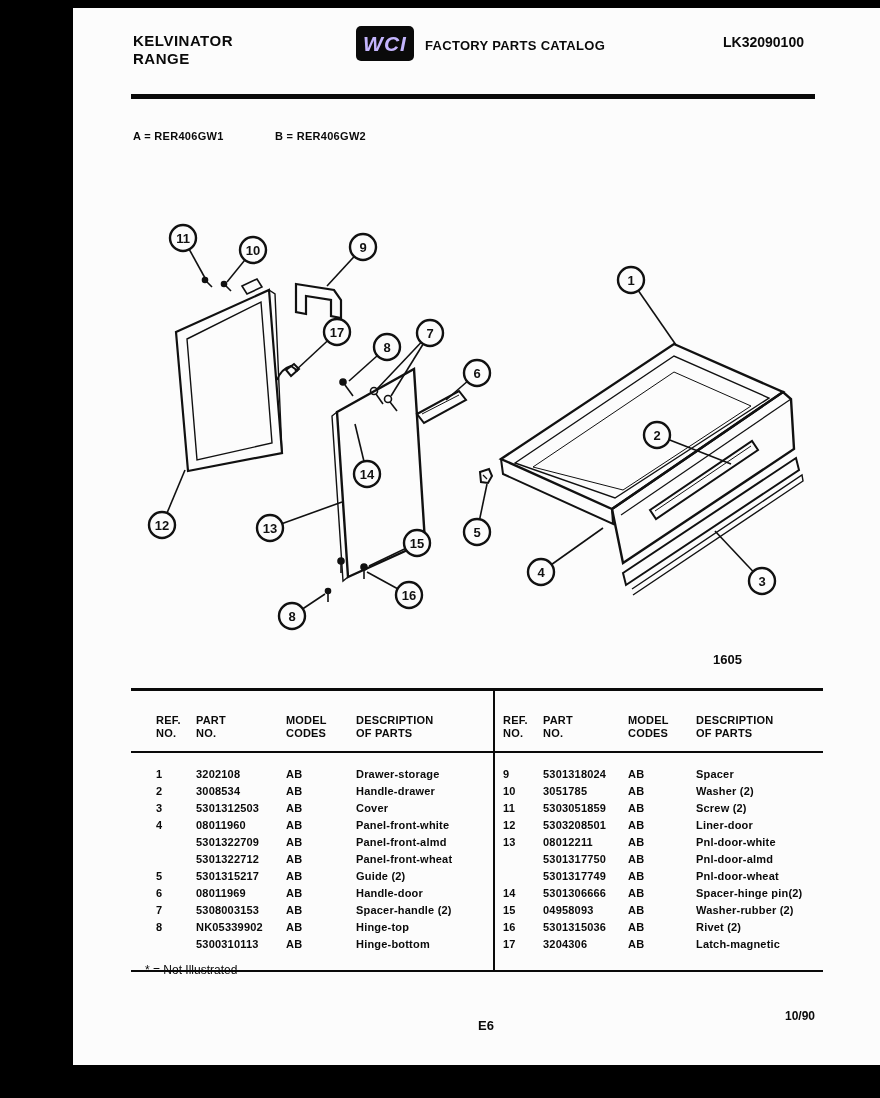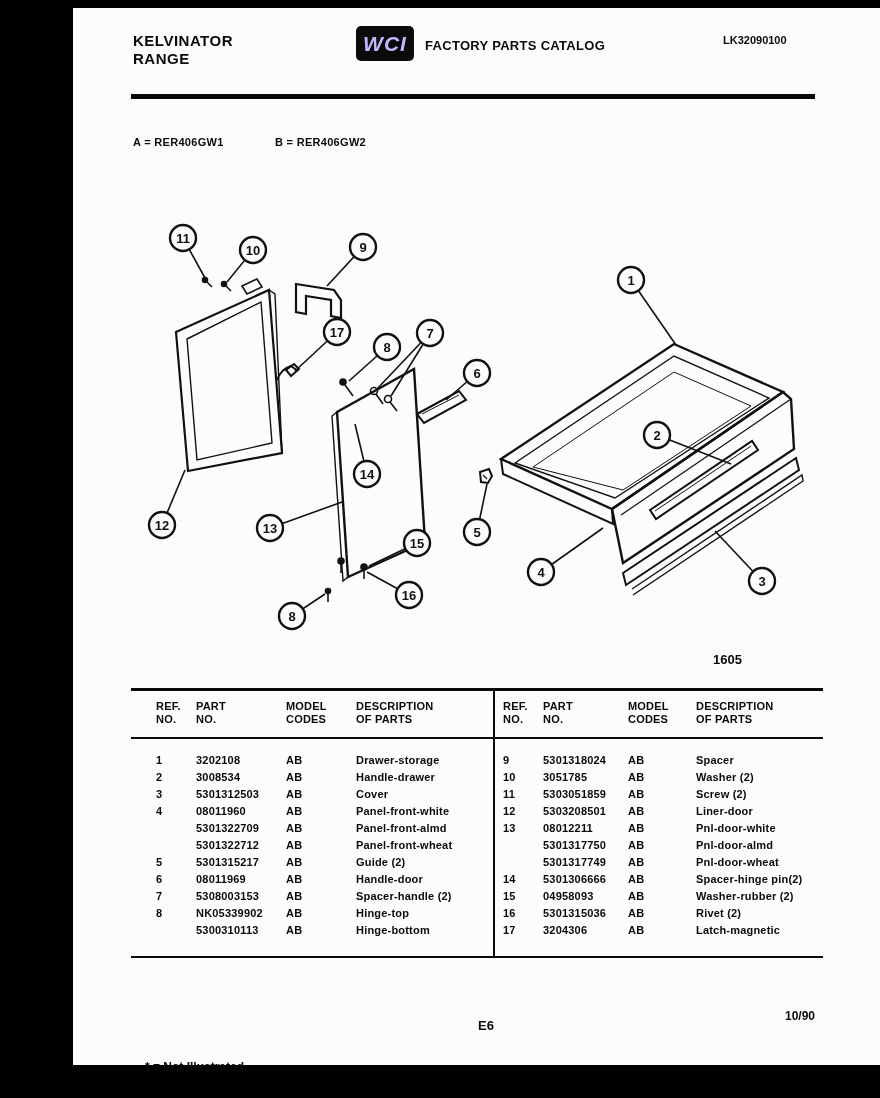--- a/index.html
+++ b/index.html
@@ -6,44 +6,44 @@
   .stage{position:relative;width:880px;height:1098px;background:#000;overflow:hidden;
          font-family:"Liberation Sans",sans-serif;}
   .page{position:absolute;left:25px;top:8px;width:843px;height:1057px;background:#fcfcfc;color:#0a0a0a;margin-left:48px;}
 
   
   .brand{position:absolute;left:60px;top:24px;font-weight:bold;font-size:15px;line-height:18px;letter-spacing:.5px;}
   .logo{position:absolute;left:283px;top:18px;width:58px;height:35px;background:#0a0a0a;border-radius:5px;
         color:#c4b5fd;display:flex;align-items:center;justify-content:center;font-weight:bold;font-style:italic;
         font-size:21px;letter-spacing:1px;}
   .title{position:absolute;left:352px;top:30px;font-weight:bold;font-size:13px;letter-spacing:.3px;}
-  .docnum{position:absolute;left:650px;top:26px;font-weight:bold;font-size:11px;}
+  .docnum{position:absolute;left:650px;top:26px;font-weight:bold;font-size:14px;}
   .rule{position:absolute;left:58px;top:86px;width:684px;height:5px;background:#0a0a0a;}
-  .models{position:absolute;left:60px;top:128px;font-weight:bold;font-size:11px;letter-spacing:.3px;}
+  .models{position:absolute;left:60px;top:122px;font-weight:bold;font-size:11px;letter-spacing:.3px;}
   .models .model-a{margin-right:48px;}
 
   
   .diagram{position:absolute;left:58px;top:212px;}
   .fig-num{position:absolute;left:640px;top:644px;font-weight:bold;font-size:13px;}
 
   
   .parts-table{position:absolute;left:58px;top:680px;width:692px;
                border-top:3px solid #0a0a0a;border-bottom:2px solid #0a0a0a;}
-  .thead{display:flex;border-bottom:2px solid #0a0a0a;padding:9px 0 11px;}
+  .thead{display:flex;border-bottom:2px solid #0a0a0a;padding:23px 0 11px;}
   .tbody{display:flex;padding:13px 0 17px;}
   .half{box-sizing:border-box;align-content:start;}
   .half-l{display:grid;grid-template-columns:40px 90px 70px auto;padding-left:25px;width:362px;}
   .half-r{display:grid;grid-template-columns:40px 85px 68px auto;padding-left:10px;flex:1;}
   .vline{position:absolute;left:362px;top:0;bottom:0;width:2px;background:#0a0a0a;}
   .hcell{font-weight:bold;font-size:11px;line-height:13px;letter-spacing:.2px;}
   .trow{display:contents;}
   .tcell{font-weight:bold;font-size:11px;line-height:17px;white-space:nowrap;letter-spacing:.2px;}
 
   
-  .footer-note{position:absolute;left:72px;top:1052px;font-weight:bold;font-size:12px;}
+  .footer-note{position:absolute;left:72px;top:955px;font-weight:normal;font-size:12px;}
   .page-code{position:absolute;left:405px;top:1010px;font-weight:bold;font-size:13px;}
   .date-code{position:absolute;left:712px;top:1001px;font-weight:bold;font-size:12px;}
 </style>
 </head>
 <body>
 
 <div class="stage">
   <div class="page">
 
     <div class="brand">

